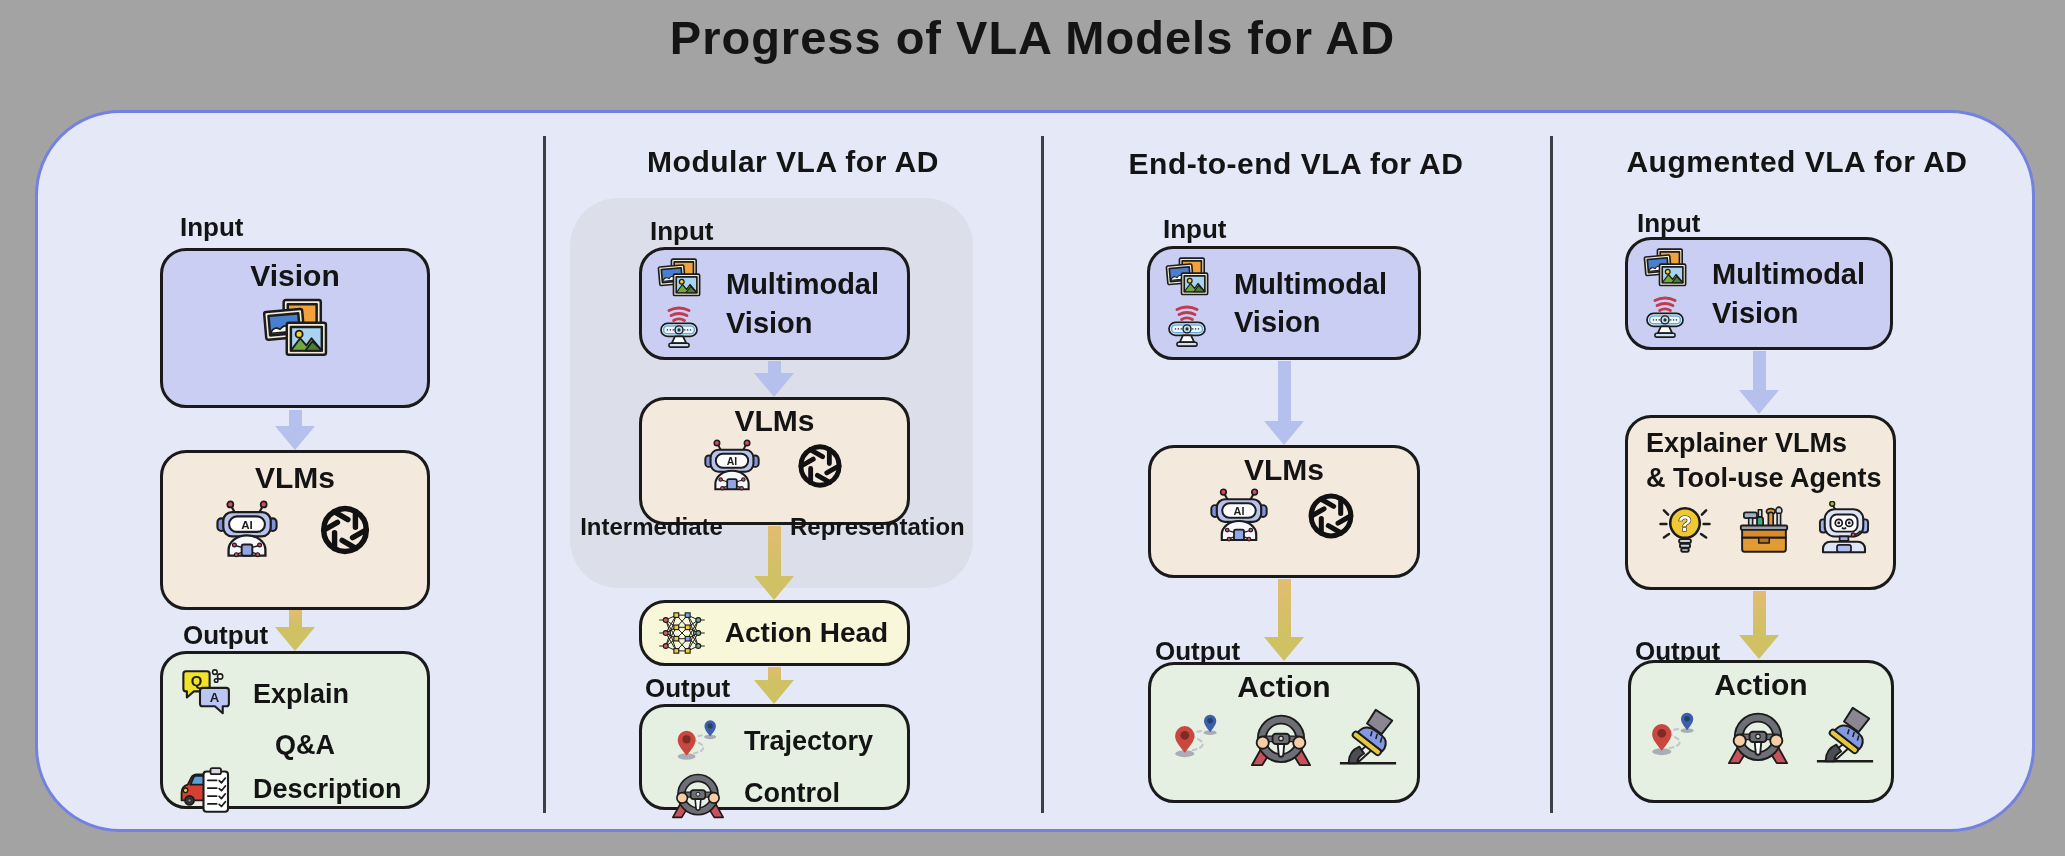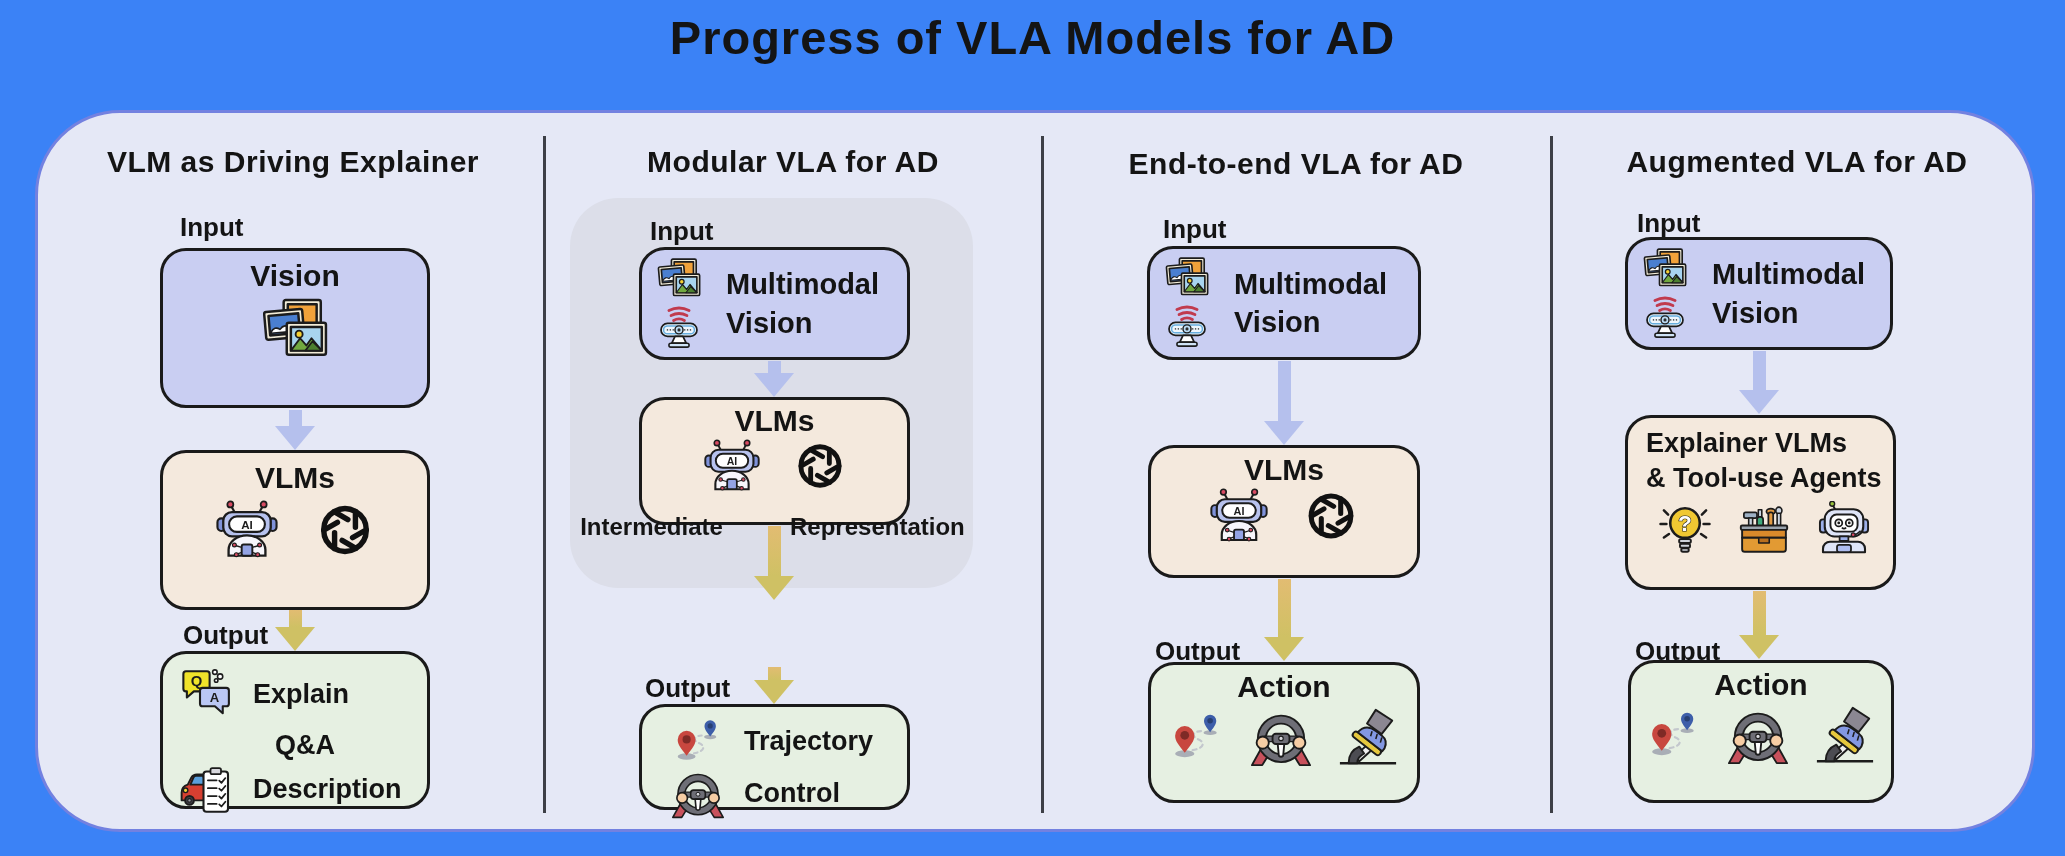--- a/index.html
+++ b/index.html
@@ -1,16 +1,16 @@
 <!DOCTYPE html>
 <html style="--container-fill: #e5e8f6; --container-border: #7381e0; --panel-gray: #dcdee9; --box-lavender: #c9cef2; --box-beige: #f4e9dd; --box-yellow: #f9f7da; --box-green: #e6f0e2; --box-border: #1a1a1a; --divider: #3d3f47; --arrow-lavender: #b5c0ed; --arrow-gold-start: #e2bc72; --arrow-gold-end: #cfc164; --text: #141414;"><head>
 <meta charset="utf-8">
 <style>
   html,body{margin:0;padding:0;background:#ffffff;}
-  .stage{position:relative;width:2065px;height:856px;background:#3b82f6;overflow:hidden;
+  .stage{position:relative;width:2065px;height:856px;background:#a3a3a3;overflow:hidden;
          font-family:"Liberation Sans","DejaVu Sans",sans-serif;color:var(--text,#141414);}
   .title{position:absolute;left:0;top:10px;width:100%;text-align:center;
          font-size:47px;font-weight:700;letter-spacing:1px;}
   .container{position:absolute;left:35px;top:110px;width:2000px;height:722px;
              background:var(--container-fill);border:3px solid var(--container-border);
              border-radius:85px;box-sizing:border-box;}
   .divider{position:absolute;width:2.5px;top:23px;height:677px;background:var(--divider);}
   .panel{position:absolute;background:var(--panel-gray);border-radius:48px;}
   .col-header{position:absolute;font-size:30px;font-weight:600;text-align:center;letter-spacing:.5px;}
   .flow-label{position:absolute;font-size:26px;font-weight:600;}
@@ -297,21 +297,20 @@
 </svg>
 
 <div class="stage">
   <div class="title">Progress of VLA Models for AD</div>
 
   <div class="container">
     <div class="divider" style="left:505px"></div>
     <div class="divider" style="left:1003px"></div>
     <div class="divider" style="left:1512px"></div>
 
-    <div class="col-header" style="left:10px;top:32px;width:490px">VLM as Driving Explainer</div>
     <div class="flow-label" style="left:142px;top:99px">Input</div>
 
     <div class="box lavender" style="left:122px;top:135px;width:270px;height:160px">
       <div class="box-title">Vision</div>
       <span class="ico" style="width:66px;height:66px;margin-top:4px">
         <svg>
             <use href="#sym-photos"></use>
           </svg>
         </span>
     </div>
@@ -406,20 +405,28 @@
       </div>
     </div>
 
     <div class="mid-label" style="left:538px;top:400px;width:151px;text-align:center">Intermediate</div>
     <div class="mid-label" style="left:752px;top:400px">Representation</div>
     <div class="arrow gold" style="left:716px;top:413px;height:74px">
         <i class="shaft"></i>
         <i class="head"></i>
       </div>
 
+    <div class="box yellow ahead" style="left:601px;top:487px;width:271px;height:66px">
+      <span class="ico" style="width:52px;height:52px">
+          <svg>
+            <use href="#sym-nn"></use>
+          </svg>
+        </span>
+      <div class="ahead-label">Action Head</div>
+    </div>
 
     <div class="flow-label" style="left:607px;top:560px">Output</div>
     <div class="arrow gold" style="left:716px;top:554px;height:37px">
         <i class="shaft"></i>
         <i class="head"></i>
       </div>
 
     <div class="box green out2" style="left:601px;top:591px;width:271px;height:106px">
       <span class="ico" style="width:52px;height:52px">
           <svg>

